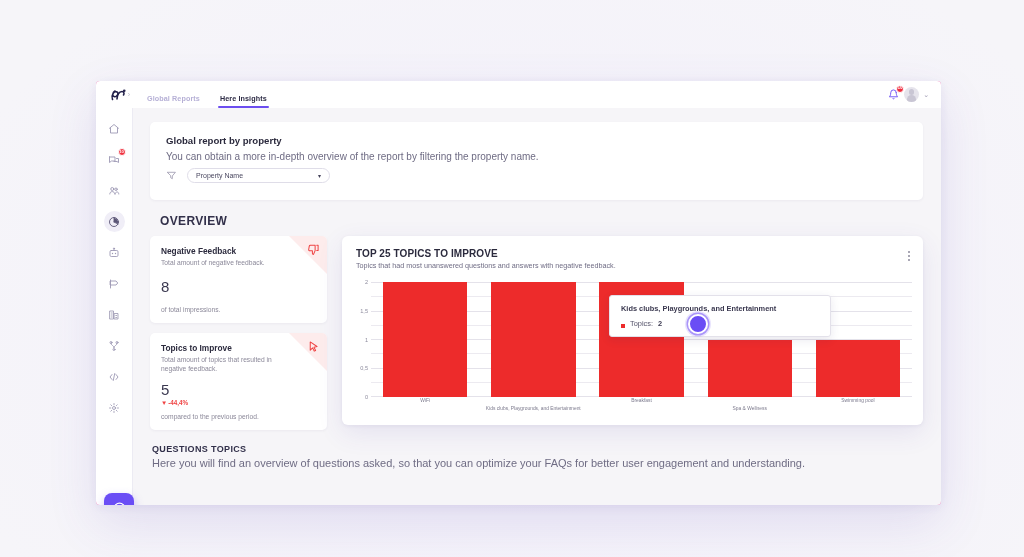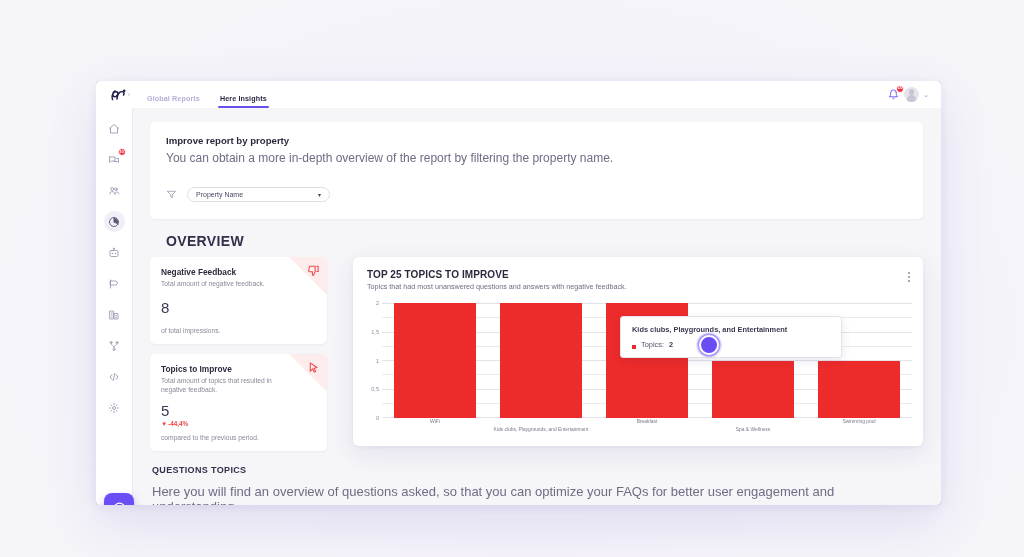--- a/index.html
+++ b/index.html
@@ -196,50 +196,50 @@
     padding: 13px 16px 17px 16px;
     box-shadow: 0 1px 3px rgba(30,20,80,.05);
   }
   .filter-title {
     font-size: 9.6px;
     font-weight: bold;
     color: #2b2a3d;
     margin-bottom: 5px;
   }
   .filter-sub {
-    font-size: 12px;
+    font-size: 10px;
     color: #6f6c84;
-    margin-bottom: 22px;
+    margin-bottom: 6px;
   }
   .filter-row { display: flex; align-items: center; gap: 10px; }
   .select-box {
     width: 143px;
     height: 15px;
     border: 1px solid #dfdde8;
     border-radius: 8px;
     display: flex;
     align-items: center;
     padding: 0 8px;
     font-size: 7px;
     color: #4a4860;
     background: #fff;
     cursor: pointer;
   }
   .select-caret { margin-left: auto; font-size: 6px; color:#44425a; }
 
   
   .overview-title {
-    font-size: 14px;
+    font-size: 12px;
     font-weight: bold;
     letter-spacing: .35px;
     color: #32304a;
-    margin: 14px 0 8px 16px;
-  }
-
-  .cols { display: flex; gap: 26px; align-items: flex-start; }
+    margin: 14px 0 8px 10px;
+  }
+
+  .cols { display: flex; gap: 15px; align-items: flex-start; }
   .left-col { width: 177px; flex: 0 0 auto; display: flex; flex-direction: column; gap: 10px; }
 
   .stat-card {
     background: #fff;
     border-radius: 5px;
     padding: 10px 11px 9px 11px;
     position: relative;
     overflow: hidden;
     box-shadow: 0 1px 3px rgba(30,20,80,.05);
   }
@@ -434,23 +434,23 @@
     margin-top: 14px;
     padding-left: 2px;
   }
   .qa-title {
     font-size: 9px;
     font-weight: bold;
     letter-spacing: .35px;
     color: #32304a;
   }
   .qa-sub {
-    font-size: 13px;
+    font-size: 11px;
     color: #6f6c84;
-    margin-top: 9px;
+    margin-top: 3px;
   }
 </style>
 </head>
 <body>
 
 <div class="backdrop"></div>
 
 <div class="app-window">
 
   <div class="topbar">
@@ -573,21 +573,21 @@
           <circle cx="12" cy="12" r="8.5"></circle>
           <path d="M9.8 9.6a2.3 2.3 0 1 1 3.1 2.2c-.6.3-.9.8-.9 1.5v.4"></path>
           <circle cx="12" cy="16.6" r=".9" fill="#fff" stroke="none"></circle>
         </svg>
       </div>
     </div>
 
     <div class="content">
 
       <div class="filter-card">
-        <div class="filter-title">Improve report by property</div>
+        <div class="filter-title">Global report by property</div>
         <div class="filter-sub">You can obtain a more in-depth overview of the report by filtering the property name.</div>
         <div class="filter-row">
           <svg width="11" height="11" viewBox="0 0 24 24" fill="none" stroke="#9b98ae" stroke-width="1.8" stroke-linecap="round" stroke-linejoin="round">
             <path d="M3.5 5h17l-6.7 8v6l-3.6-2.2V13z"></path>
           </svg>
           <div class="select-box">
             <span>Property Name</span>
             <span class="select-caret">▾</span>
           </div>
         </div>

